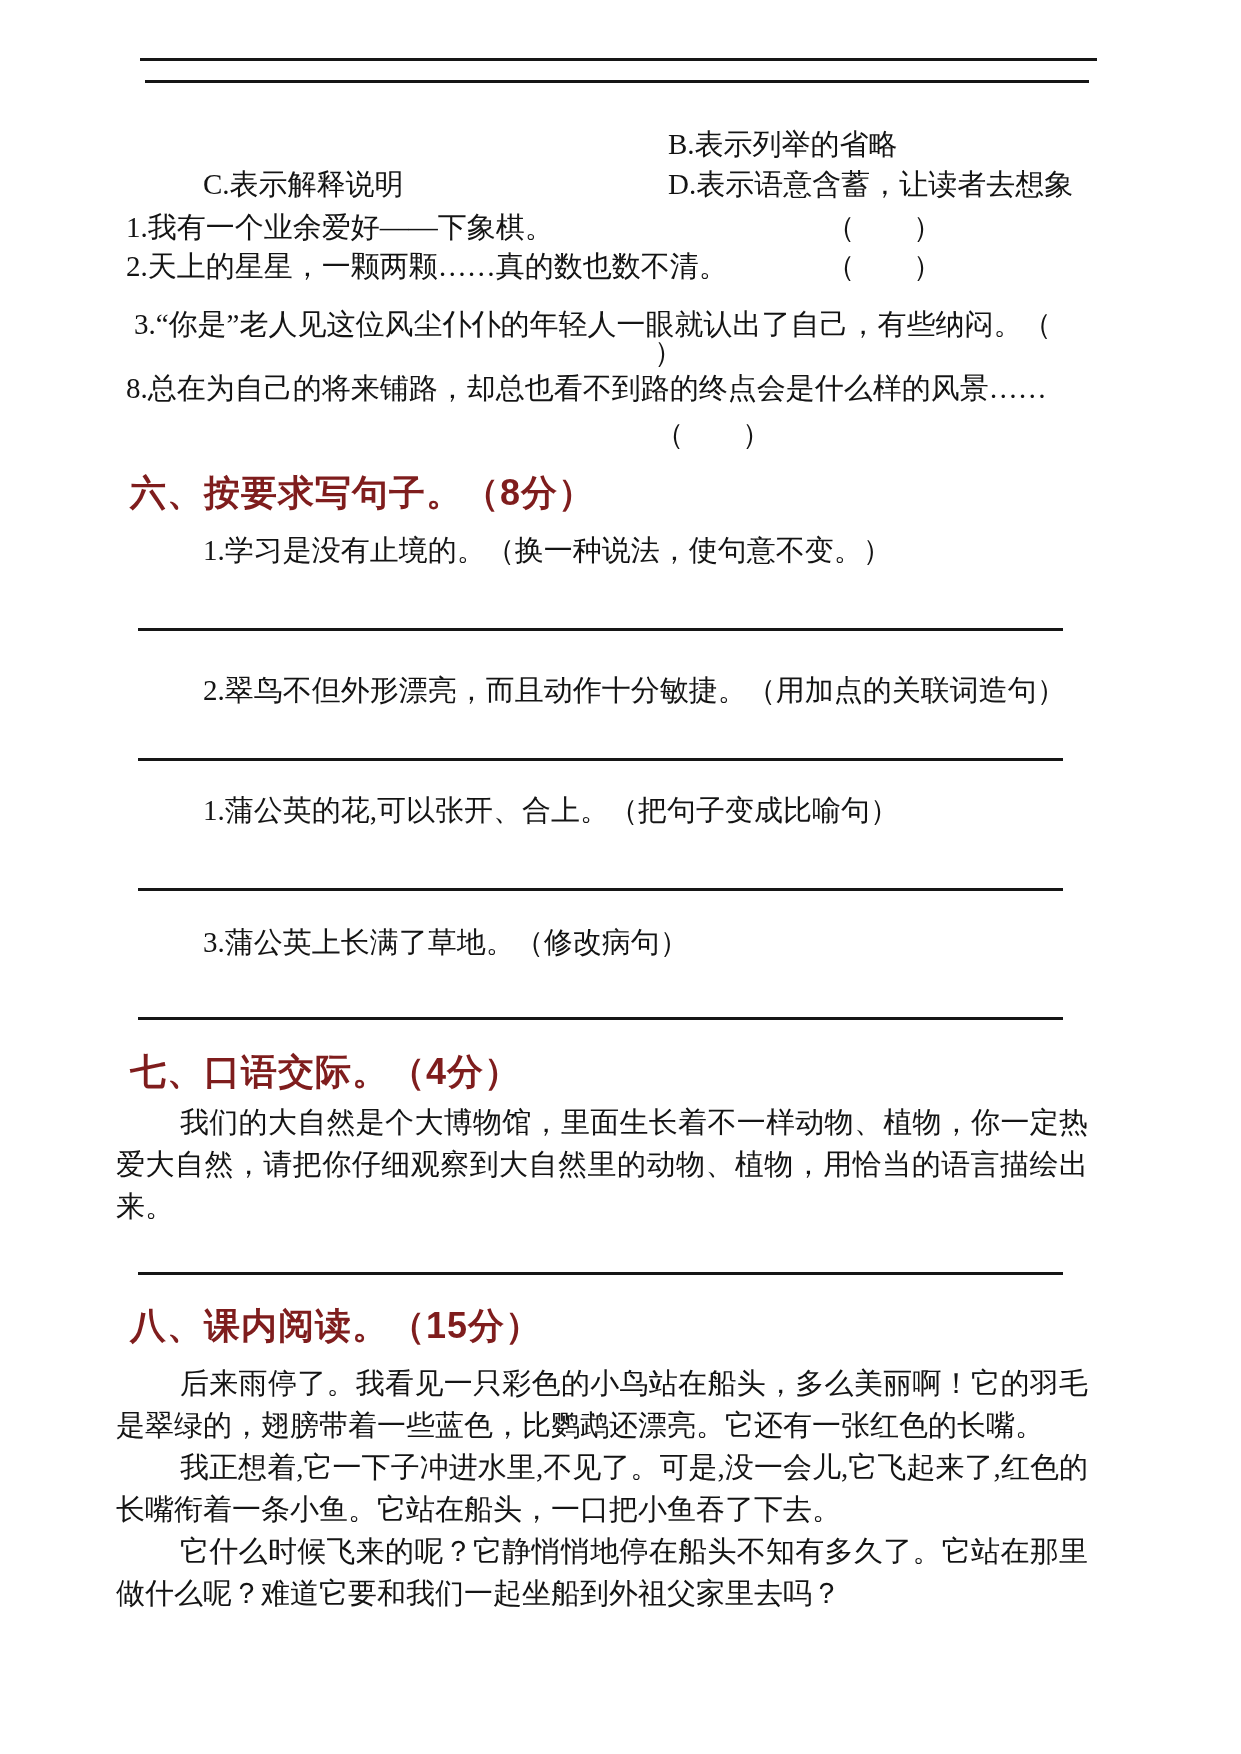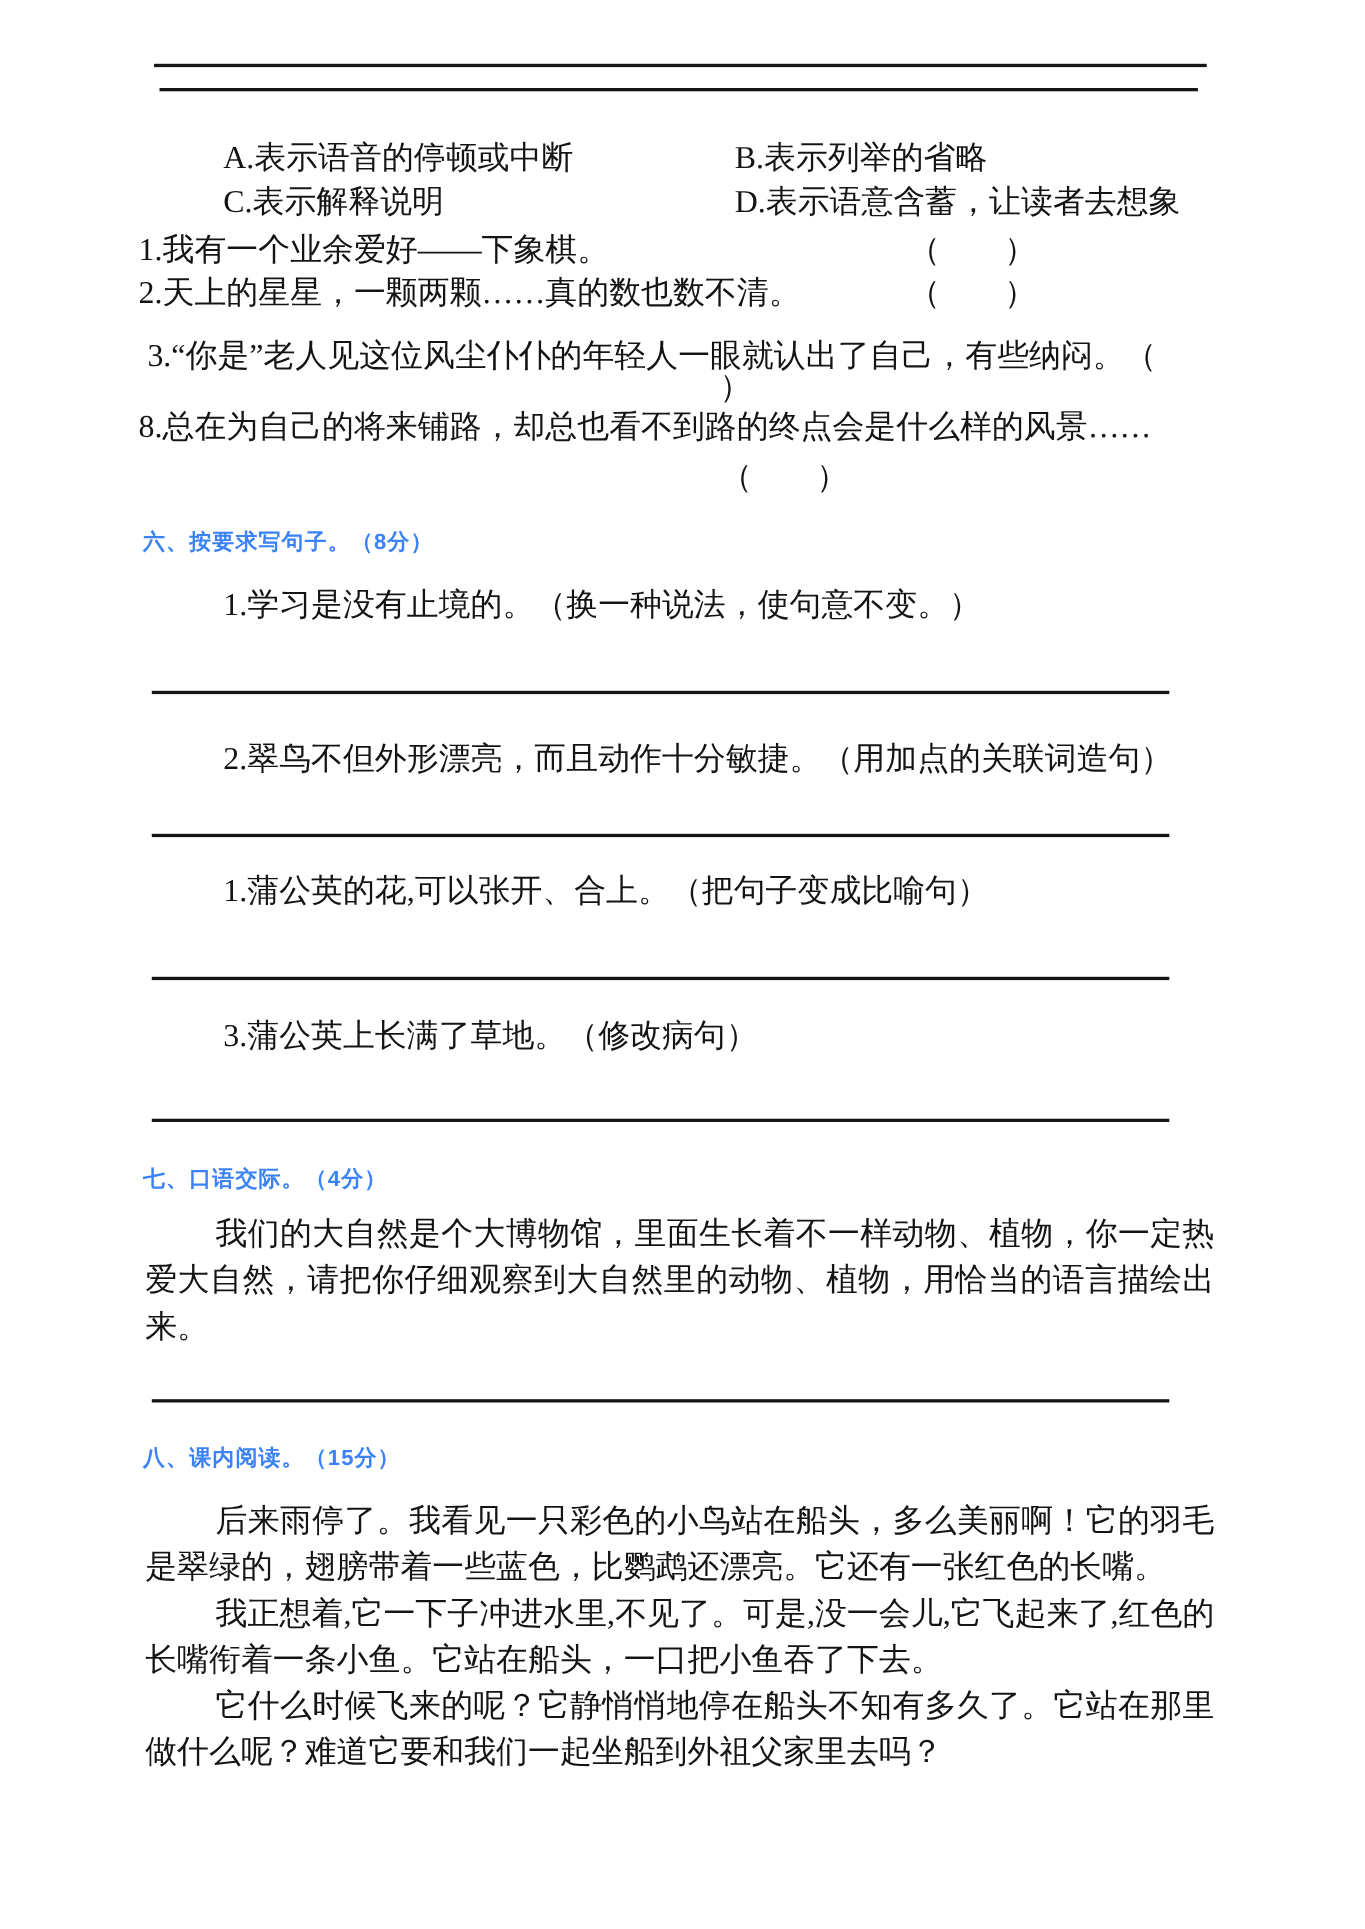--- a/index.html
+++ b/index.html
@@ -27,47 +27,46 @@
     line-height: 42px;
     white-space: nowrap;
     color: #141414;
   }
   .heading {
     position: absolute;
     line-height: 44px;
     white-space: nowrap;
     font-family: "Liberation Sans", "DejaVu Sans", sans-serif;
     font-weight: 700;
-    font-size: 20px;
-    color: #3b82f6;
+    font-size: 36px;
+    color: #7f1d1d;
     letter-spacing: 1px;
   }
   .para {
     position: absolute;
-    left: 132px;
+    left: 116px;
     width: 972px;
     line-height: 42px;
     text-align: justify;
     color: #141414;
   }
   .para p {
     margin: 0;
     text-indent: 64px;
   }
   .slot { letter-spacing: 0; }
 </style>
 </head>
 <body>
 
 <div class="page">
 
   <div class="rule" style="left:140px; top:58px;  width:957px;"></div>
   <div class="rule" style="left:145px; top:80px;  width:944px;"></div>
 
-  <span class="txt" style="left:203px; top:123px;">A.表示语音的停顿或中断</span>
   <span class="txt" style="left:668px; top:123px;text-align:right;">B.表示列举的省略</span>
   <span class="txt" style="left:203px; top:163px;">C.表示解释说明</span>
   <span class="txt" style="left:668px; top:163px;">D.表示语意含蓄，让读者去想象</span>
 
   <span class="txt" style="left:126px; top:206px;">1.我有一个业余爱好——下象棋。</span>
   <span class="txt slot" style="left:826px; top:206px;">（　　）</span>
 
   <span class="txt" style="left:126px; top:245px;">2.天上的星星，一颗两颗……真的数也数不清。</span>
   <span class="txt slot" style="left:826px; top:245px;">（　　）</span>
 

